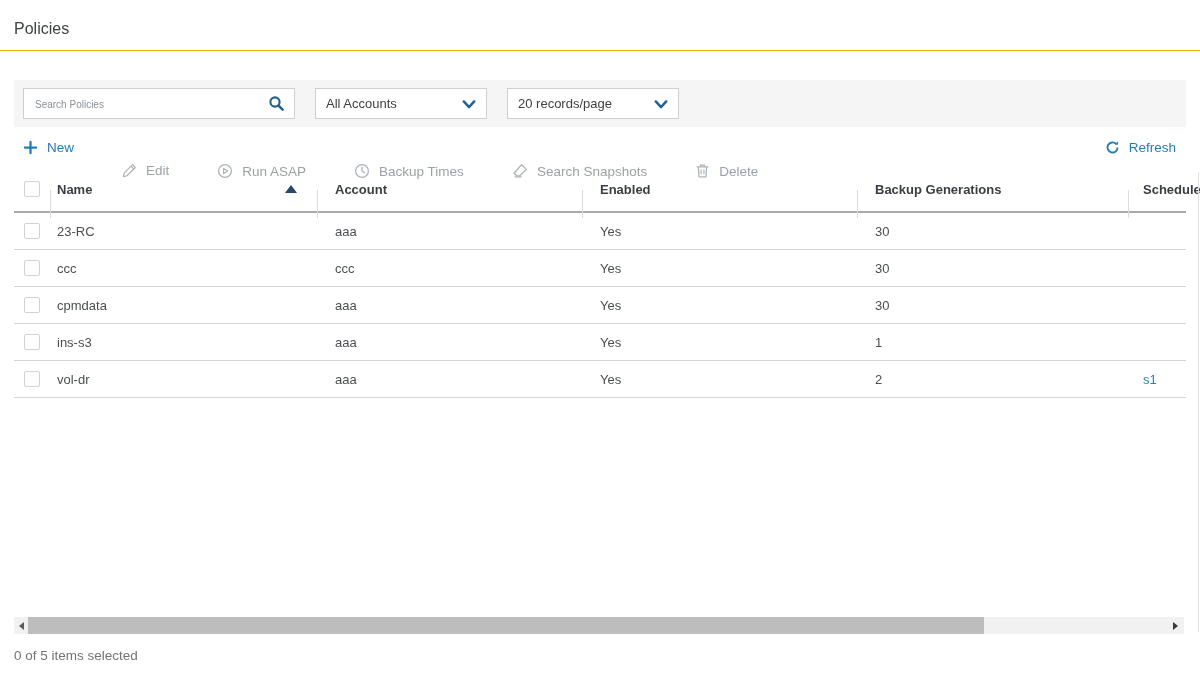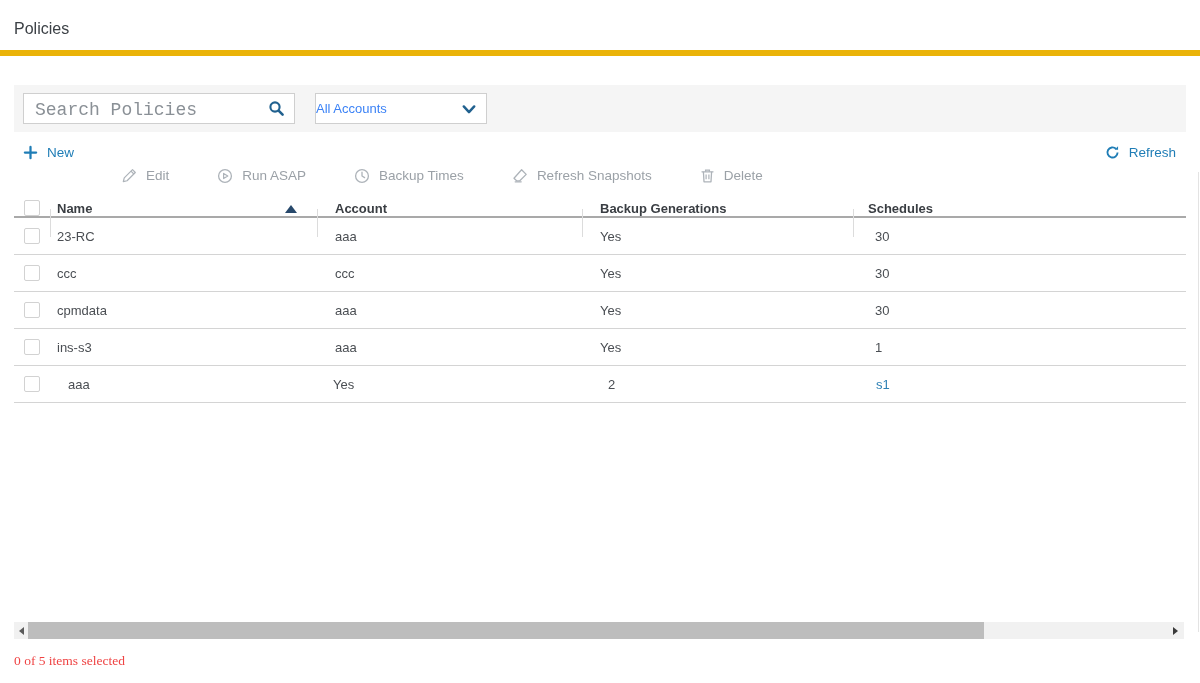--- a/index.html
+++ b/index.html
@@ -3,58 +3,58 @@
 <meta charset="utf-8">
 <style>
   html,body{margin:0;padding:0;}
   body{
     width:1200px;height:683px;overflow:hidden;position:relative;
     background:#ffffff;
     font-family:"Liberation Sans","DejaVu Sans",sans-serif;
     color:#4a4e53;font-size:13px;
   }
   
-  .page-header{padding:20px 14px 12px 14px;border-bottom:6px solid #eab308;}
+  .page-header{padding:20px 14px 12px 14px;border-bottom:1px solid #eab308;}
   .page-title{font-size:16px;color:#3c4146;}
   
   .filter-bar{
     margin:29px 14px 0 14px;background:#f5f5f5;height:47px;
     display:flex;align-items:center;gap:20px;padding-left:9px;box-sizing:border-box;
   }
   .search-box{
     position:relative;width:272px;height:31px;background:#fff;
     border:1px solid #cfcfcf;box-sizing:border-box;
   }
   .search-box input{
     border:none;outline:none;width:230px;height:27px;margin:1px 0 0 9px;
-    font-family:Liberation Mono, monospace;font-size:18px;color:#4a4e53;background:transparent;
+    font-family:Liberation Sans, sans-serif;font-size:10px;color:#4a4e53;background:transparent;
   }
   .search-box input::placeholder{color:#8a9096;}
   .search-icon{position:absolute;right:9px;top:6px;}
   .select{
     position:relative;width:172px;height:31px;background:#fff;
     border:1px solid #cfcfcf;box-sizing:border-box;
     display:flex;align-items:center;cursor:pointer;
   }
-  .select .sel-label{color:#3b82f6;}
+  .select .sel-label{margin-left:10px;color:#404040;}
   .select .chev{position:absolute;right:10px;top:10px;}
   
   .toolbar{
     height:40px;display:flex;align-items:center;padding:0 24px 0 23px;
     justify-content:space-between;
   }
   .tb-left{display:flex;align-items:center;gap:48px;}
-  .tb-btn{display:flex;align-items:flex-start;gap:9px;cursor:pointer;white-space:nowrap;}
+  .tb-btn{display:flex;align-items:flex-end;gap:9px;cursor:pointer;white-space:nowrap;}
   .tb-btn span{font-size:13.5px;}
   .tb-btn.enabled span{color:#1f7db6;}
   .tb-btn.disabled span{color:#9ba1a7;cursor:default;margin-top:47px;}
   
   .table{margin-left:14px;width:1172px;}
   .thead{
-    display:flex;align-items:flex-end;height:44px;width:1172px;
+    display:flex;align-items:center;height:44px;width:1172px;
     border-bottom:2px solid #a9a9a9;box-sizing:content-box;
   }
   .th,.td{flex:none;box-sizing:border-box;}
   .col-check{width:36px;display:flex;align-items:center;padding-left:10px;}
   .col-name{width:267px;}
   .col-account{width:265px;}
   .col-enabled{width:275px;}
   .col-gen{width:271px;}
   .col-sched{width:160px;white-space:nowrap;overflow:visible;}
   .th{display:flex;align-items:center;font-weight:bold;color:#3a3e43;position:relative;}
@@ -88,21 +88,21 @@
   .hs-arrow{
     position:absolute;top:0;width:14px;height:17px;display:flex;
     align-items:center;justify-content:center;cursor:pointer;
   }
   .hs-arrow.left{left:0;}
   .hs-arrow.right{right:2px;}
   .tri-left{width:0;height:0;border-top:4px solid transparent;border-bottom:4px solid transparent;border-right:5px solid #5a5a5a;}
   .tri-right{width:0;height:0;border-top:4px solid transparent;border-bottom:4px solid transparent;border-left:5px solid #3a3a3a;}
   .hs-thumb{position:absolute;left:14px;top:0;width:956px;height:17px;background:#bdbdbd;cursor:grab;}
   
-  .status-bar{margin:14px 0 0 14px;color:#ef4444;font-size:13.5px;font-family:Liberation Serif, serif;}
+  .status-bar{margin:14px 0 0 14px;color:#737373;font-size:13.5px;}
   .right-edge-line{position:absolute;right:1px;top:172px;height:460px;width:1px;background:#e3e3e3;}
   svg{display:block;}
 </style>
 </head>
 <body>
 
 <div class="page-header">
   <div class="page-title">Policies</div>
 </div>
 
@@ -120,20 +120,28 @@
   <div class="select">
     <span class="sel-label">All Accounts</span>
     <span class="chev">
       <svg width="14" height="11" viewBox="0 0 16 12">
         <polyline points="2,2.5 8,9 14,2.5" fill="none" stroke="#21618f" stroke-width="2.8" stroke-linecap="round" stroke-linejoin="round"></polyline>
       </svg>
     </span>
   </div>
 
 
+  <div class="select">
+    <span class="sel-label">20 records/page</span>
+    <span class="chev">
+      <svg width="14" height="11" viewBox="0 0 16 12">
+        <polyline points="2,2.5 8,9 14,2.5" fill="none" stroke="#21618f" stroke-width="2.8" stroke-linecap="round" stroke-linejoin="round"></polyline>
+      </svg>
+    </span>
+  </div>
 </div>
 
 <div class="toolbar">
   <div class="tb-left">
 
     <div class="tb-btn enabled">
       <span class="icon">
         <svg width="15" height="15" viewBox="0 0 16 16">
           <path d="M8 2v12M2 8h12" stroke="#1f7db6" stroke-width="2.4" stroke-linecap="round"></path>
         </svg>
@@ -171,21 +179,21 @@
       <span>Backup Times</span>
     </div>
 
     <div class="tb-btn disabled">
       <span class="icon">
         <svg width="16" height="16" viewBox="0 0 16 16">
           <path d="M9.6 1.8l4.6 4.6-6.4 6.4H4.6L2 10.2z" fill="none" stroke="#adb3b9" stroke-width="1.3" stroke-linejoin="round"></path>
           <path d="M3.2 13.8h6" stroke="#adb3b9" stroke-width="1.3" stroke-linecap="round"></path>
         </svg>
       </span>
-      <span>Refresh Snapshots</span>
+      <span>Search Snapshots</span>
     </div>
 
     <div class="tb-btn disabled">
       <span class="icon">
         <svg width="15" height="16" viewBox="0 0 15 16">
           <path d="M2 3.8h11" stroke="#adb3b9" stroke-width="1.3" stroke-linecap="round"></path>
           <path d="M5.6 3.8V2.2h3.8v1.6" fill="none" stroke="#adb3b9" stroke-width="1.3"></path>
           <path d="M3.4 3.8l.6 10h7l.6-10" fill="none" stroke="#adb3b9" stroke-width="1.3" stroke-linejoin="round"></path>
           <path d="M6.1 6.4v4.8M8.9 6.4v4.8" stroke="#adb3b9" stroke-width="1.2"></path>
         </svg>
@@ -216,20 +224,26 @@
         <span>Name</span>
         <span class="sort-arrow"></span>
       </div>
     </div>
     <div class="th col-account">
       <span class="th-divider"></span>
       <div class="th-inner">
           <span>Account</span>
         </div>
     </div>
+    <div class="th col-enabled">
+      <span class="th-divider"></span>
+      <div class="th-inner">
+          <span>Enabled</span>
+        </div>
+    </div>
     <div class="th col-gen">
       <span class="th-divider"></span>
       <div class="th-inner">
           <span>Backup Generations</span>
         </div>
     </div>
     <div class="th col-sched">
       <span class="th-divider"></span>
       <div class="th-inner">
           <span>Schedules</span>
@@ -278,20 +292,21 @@
     <div class="td col-account">aaa</div>
     <div class="td col-enabled">Yes</div>
     <div class="td col-gen">1</div>
     <div class="td col-sched"></div>
   </div>
 
   <div class="trow">
     <div class="td col-check">
         <div class="checkbox"></div>
       </div>
+    <div class="td col-name">vol-dr</div>
     <div class="td col-account">aaa</div>
     <div class="td col-enabled">Yes</div>
     <div class="td col-gen">2</div>
     <div class="td col-sched">
         <span class="link">s1</span>
       </div>
   </div>
 </div>
 
 <div class="spacer"></div>

